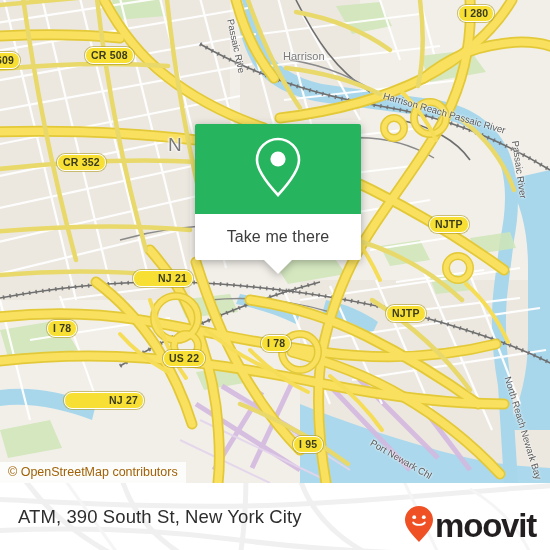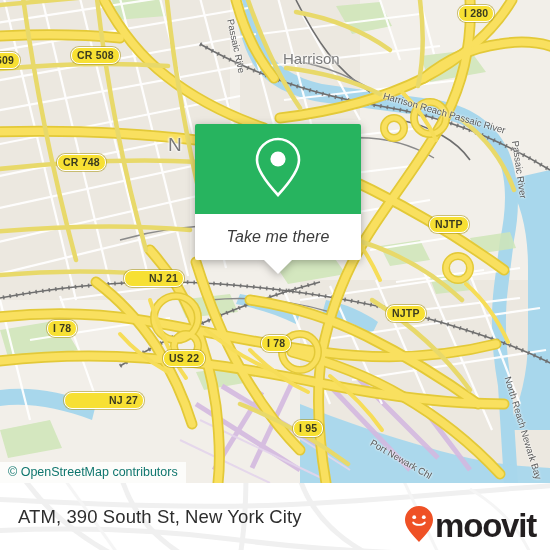--- a/index.html
+++ b/index.html
@@ -30,57 +30,57 @@
     letter-spacing:.2px;
     padding:1px 5px 2px 5px;
     white-space:nowrap;
     box-shadow:0 0 0 1px rgba(170,150,20,.55);
     font-family:"Liberation Sans","DejaVu Sans",sans-serif;
     line-height:12px;
   }
   .placelabel{
     position:absolute;
     color:#7a7a7a;
-    font-size:15px;
+    font-size:11px;
     white-space:nowrap;
     text-shadow:0 0 3px #fff,0 0 3px #fff,0 0 2px #fff;
   }
   .waterlabel{
     position:absolute;
     color:#5a5a5a;
     font-size:9.5px;
     white-space:nowrap;
     text-shadow:0 0 3px #fff,0 0 2px #fff;
   }
 
   
   .attrib{
     position:absolute;left:0;bottom:0;
     background:rgba(255,255,255,.78);
-    color:#0f766e;
+    color:#a16207;
     font-size:12.5px;
     padding:3px 8px 4px 8px;
     white-space:nowrap;
   }
 
   
   .popup{
     position:absolute;left:195px;top:124px;width:166px;
     filter:drop-shadow(0 2px 4px rgba(0,0,0,.30));
   }
   .popup-top{
     background:#27b45f;height:90px;border-radius:2px 2px 0 0;
     display:flex;align-items:center;justify-content:center;
   }
   .popup-bot{
     background:#ffffff;height:46px;border-radius:0 0 2px 2px;
     display:flex;align-items:center;justify-content:center;
   }
   .popup-bot span{
-    color:#3c3c3c;font-size:16px;letter-spacing:.1px;font-style:italic;
+    color:#3c3c3c;font-size:16px;letter-spacing:.1px;
   }
   .popup-tip{
     position:absolute;left:50%;bottom:-14px;transform:translateX(-50%);
     width:0;height:0;
     border-left:14px solid transparent;
     border-right:14px solid transparent;
     border-top:14px solid #ffffff;
   }
 
   
@@ -315,31 +315,31 @@
             <path d="M466,284 C484,300 498,320 508,342"></path>
             <path d="M120,334 C134,350 150,362 168,372"></path>
             <path d="M330,376 C350,392 368,410 382,430"></path>
           </g>
         </g>
       </svg>
     </div>
 
     <div>
       <div class="shield" style="left:-10px;top:52px;">609</div>
-      <div class="shield" style="left:71px;top:47px;">CR 508</div>
+      <div class="shield" style="left:85px;top:47px;">CR 508</div>
       <div class="shield" style="left:458px;top:5px;">I 280</div>
-      <div class="shield" style="left:57px;top:154px;">CR 748</div>
+      <div class="shield" style="left:57px;top:154px;">CR 352</div>
       <div class="shield" style="left:429px;top:216px;">NJTP</div>
-      <div class="shield" style="left:124px;top:270px;padding-left:24px;">NJ 21</div>
+      <div class="shield" style="left:133px;top:270px;padding-left:24px;">NJ 21</div>
       <div class="shield" style="left:386px;top:305px;">NJTP</div>
       <div class="shield" style="left:47px;top:320px;">I 78</div>
       <div class="shield" style="left:261px;top:335px;">I 78</div>
       <div class="shield" style="left:163px;top:350px;">US 22</div>
       <div class="shield" style="left:64px;top:392px;padding-left:44px;">NJ 27</div>
-      <div class="shield" style="left:293px;top:420px;">I 95</div>
+      <div class="shield" style="left:293px;top:436px;">I 95</div>
     </div>
 
     <div class="placelabel" style="left:283px;top:50px;">Harrison</div>
     <div class="placelabel" style="left:168px;top:134px;font-size:19px;">N</div>
 
     <div class="waterlabel" style="left:236px;top:18px;transform:rotate(78deg);transform-origin:left top;">Passaic Rive</div>
     <div class="waterlabel" style="left:385px;top:90px;transform:rotate(16deg);transform-origin:left top;">Harrison Reach Passaic River</div>
     <div class="waterlabel" style="left:521px;top:140px;transform:rotate(82deg);transform-origin:left top;">Passaic River</div>
     <div class="waterlabel" style="left:374px;top:437px;transform:rotate(30deg);transform-origin:left top;">Port Newark Chl</div>
     <div class="waterlabel" style="left:513px;top:375px;transform:rotate(73deg);transform-origin:left top;">North Reach Newark Bay</div>

